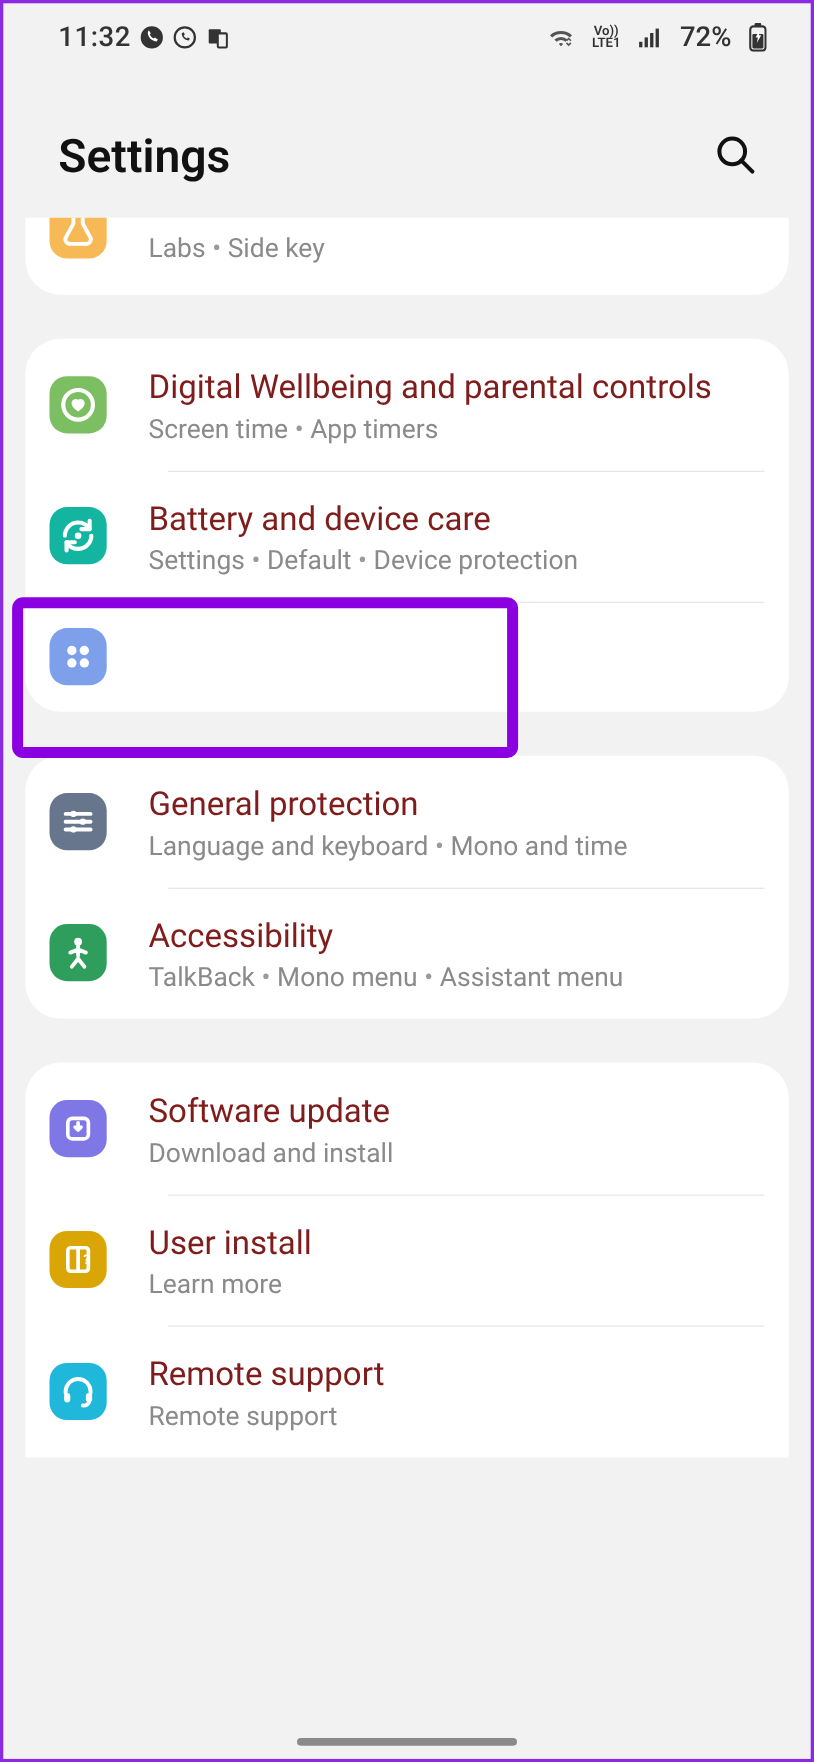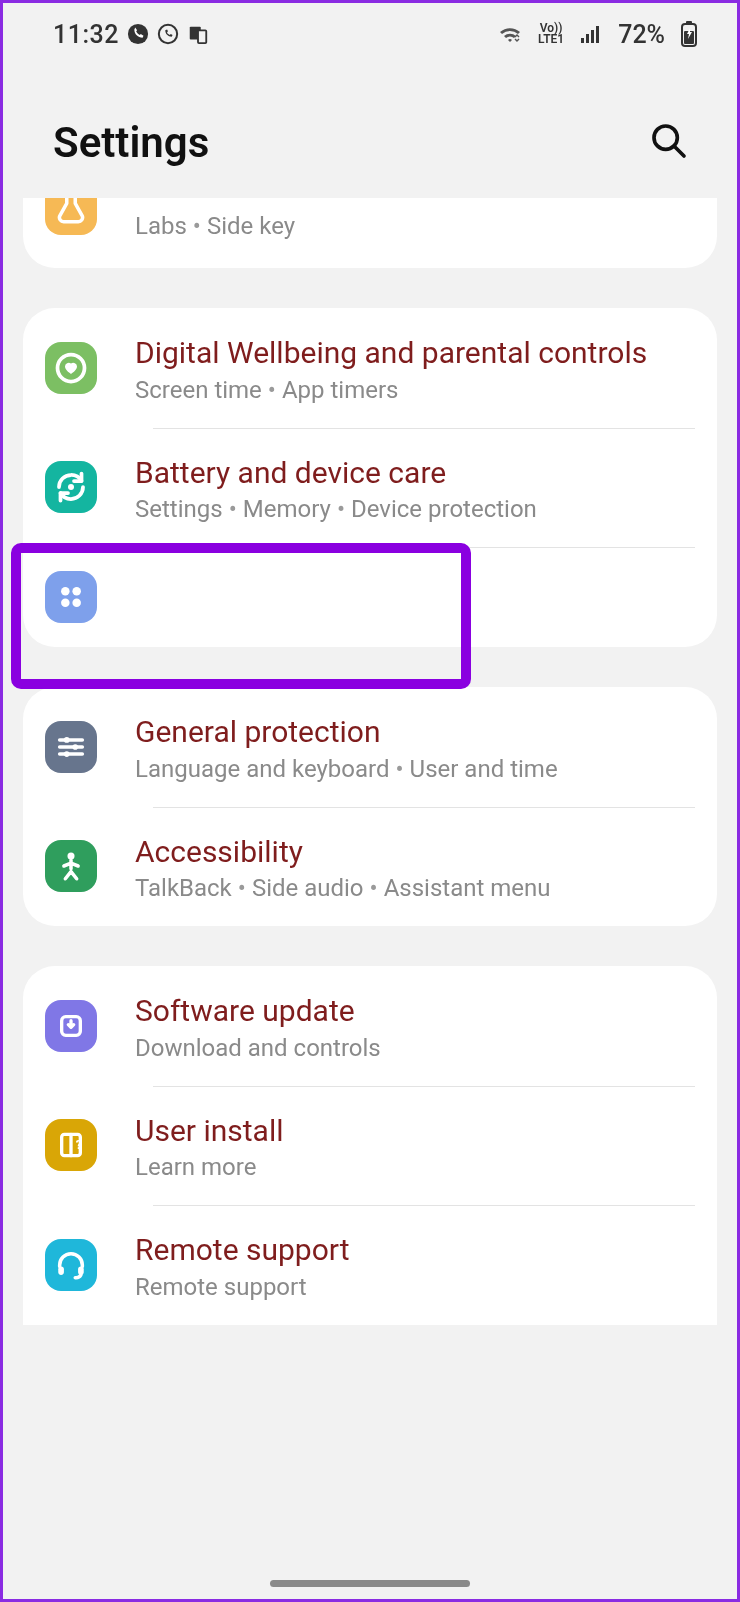--- a/index.html
+++ b/index.html
@@ -221,21 +221,21 @@
           <svg width="36" height="36" viewBox="0 0 24 24">
             <path d="M4 12a8 8 0 018-8 8 8 0 017 4" fill="none" stroke="#fff" stroke-width="2.5" stroke-linecap="round" stroke-linejoin="round"></path>
             <path d="M20 12a8 8 0 01-8 8 8 8 0 01-7-4" fill="none" stroke="#fff" stroke-width="2.5" stroke-linecap="round" stroke-linejoin="round"></path>
             <polyline points="19 3 19 8 14 8" fill="none" stroke="#fff" stroke-width="2.5" stroke-linecap="round" stroke-linejoin="round"></polyline>
             <polyline points="5 21 5 16 10 16" fill="none" stroke="#fff" stroke-width="2.5" stroke-linecap="round" stroke-linejoin="round"></polyline>
             <circle cx="12" cy="12" r="2" fill="#fff"></circle>
           </svg>
         </div>
         <div class="txt">
           <div class="title">Battery and device care</div>
-          <div class="sub"><span>Settings</span><span class="dot">•</span><span>Memory</span><span class="dot">•</span><span>Device protection</span></div>
+          <div class="sub"><span>Settings</span><span class="dot">•</span><span>Default</span><span class="dot">•</span><span>Device protection</span></div>
         </div>
       </div>
       <div class="row" id="row-apps">
         <div class="icon-wrap bg-blue">
           <svg width="34" height="34" viewBox="0 0 24 24">
             <circle cx="8" cy="8" r="3" fill="#fff"></circle>
             <circle cx="16" cy="8" r="3" fill="#fff"></circle>
             <circle cx="8" cy="16" r="3" fill="#fff"></circle>
             <circle cx="16" cy="16" r="3" fill="#fff"></circle>
           </svg>
@@ -249,47 +249,47 @@
             <line x1="4" y1="7" x2="20" y2="7" fill="none" stroke="#fff" stroke-width="2.5" stroke-linecap="round" stroke-linejoin="round"></line>
             <line x1="4" y1="12" x2="20" y2="12" fill="none" stroke="#fff" stroke-width="2.5" stroke-linecap="round" stroke-linejoin="round"></line>
             <line x1="4" y1="17" x2="20" y2="17" fill="none" stroke="#fff" stroke-width="2.5" stroke-linecap="round" stroke-linejoin="round"></line>
             <circle cx="9" cy="7" r="2" fill="#fff"></circle>
             <circle cx="15" cy="12" r="2" fill="#fff"></circle>
             <circle cx="9" cy="17" r="2" fill="#fff"></circle>
           </svg>
         </div>
         <div class="txt">
           <div class="title">General protection</div>
-          <div class="sub"><span>Language and keyboard</span><span class="dot">•</span><span>User and time</span></div>
+          <div class="sub"><span>Language and keyboard</span><span class="dot">•</span><span>Mono and time</span></div>
         </div>
       </div>
       <div class="row" id="row-accessibility">
         <div class="icon-wrap bg-dgreen">
           <svg width="34" height="34" viewBox="0 0 24 24">
             <circle cx="12" cy="5" r="2.5" fill="#fff"></circle>
             <path d="M12 8v6m0-4l-5 2m5-2l5 2m-5 4l-4 5m4-5l4 5" fill="none" stroke="#fff" stroke-width="2.5" stroke-linecap="round" stroke-linejoin="round"></path>
           </svg>
         </div>
         <div class="txt">
           <div class="title">Accessibility</div>
-          <div class="sub"><span>TalkBack</span><span class="dot">•</span><span>Side audio</span><span class="dot">•</span><span>Assistant menu</span></div>
+          <div class="sub"><span>TalkBack</span><span class="dot">•</span><span>Mono menu</span><span class="dot">•</span><span>Assistant menu</span></div>
         </div>
       </div>
     </div>
     <div class="group bottom-clip">
       <div class="row" id="row-software-update">
         <div class="icon-wrap bg-violet">
           <svg width="32" height="32" viewBox="0 0 24 24">
             <rect x="5" y="5" width="14" height="14" rx="3" fill="none" stroke="#fff" stroke-width="2.5" stroke-linecap="round" stroke-linejoin="round"></rect>
             <path d="M12 8v5m0 0l-2-2m2 2l2-2" fill="none" stroke="#fff" stroke-width="2.5" stroke-linecap="round" stroke-linejoin="round"></path>
           </svg>
         </div>
         <div class="txt">
           <div class="title">Software update</div>
-          <div class="sub"><span>Download and controls</span></div>
+          <div class="sub"><span>Download and install</span></div>
         </div>
       </div>
       <div class="row" id="row-user-manual">
         <div class="icon-wrap bg-mustard">
           <svg width="32" height="32" viewBox="0 0 24 24">
             <rect x="5" y="4" width="14" height="16" rx="2" fill="none" stroke="#fff" stroke-width="2.5" stroke-linecap="round" stroke-linejoin="round"></rect>
             <line x1="12" y1="4" x2="12" y2="20" fill="none" stroke="#fff" stroke-width="2.5" stroke-linecap="round" stroke-linejoin="round"></line>
             <text x="15.5" y="15" font-size="9" fill="#fff" font-weight="bold">?</text>
           </svg>
         </div>

